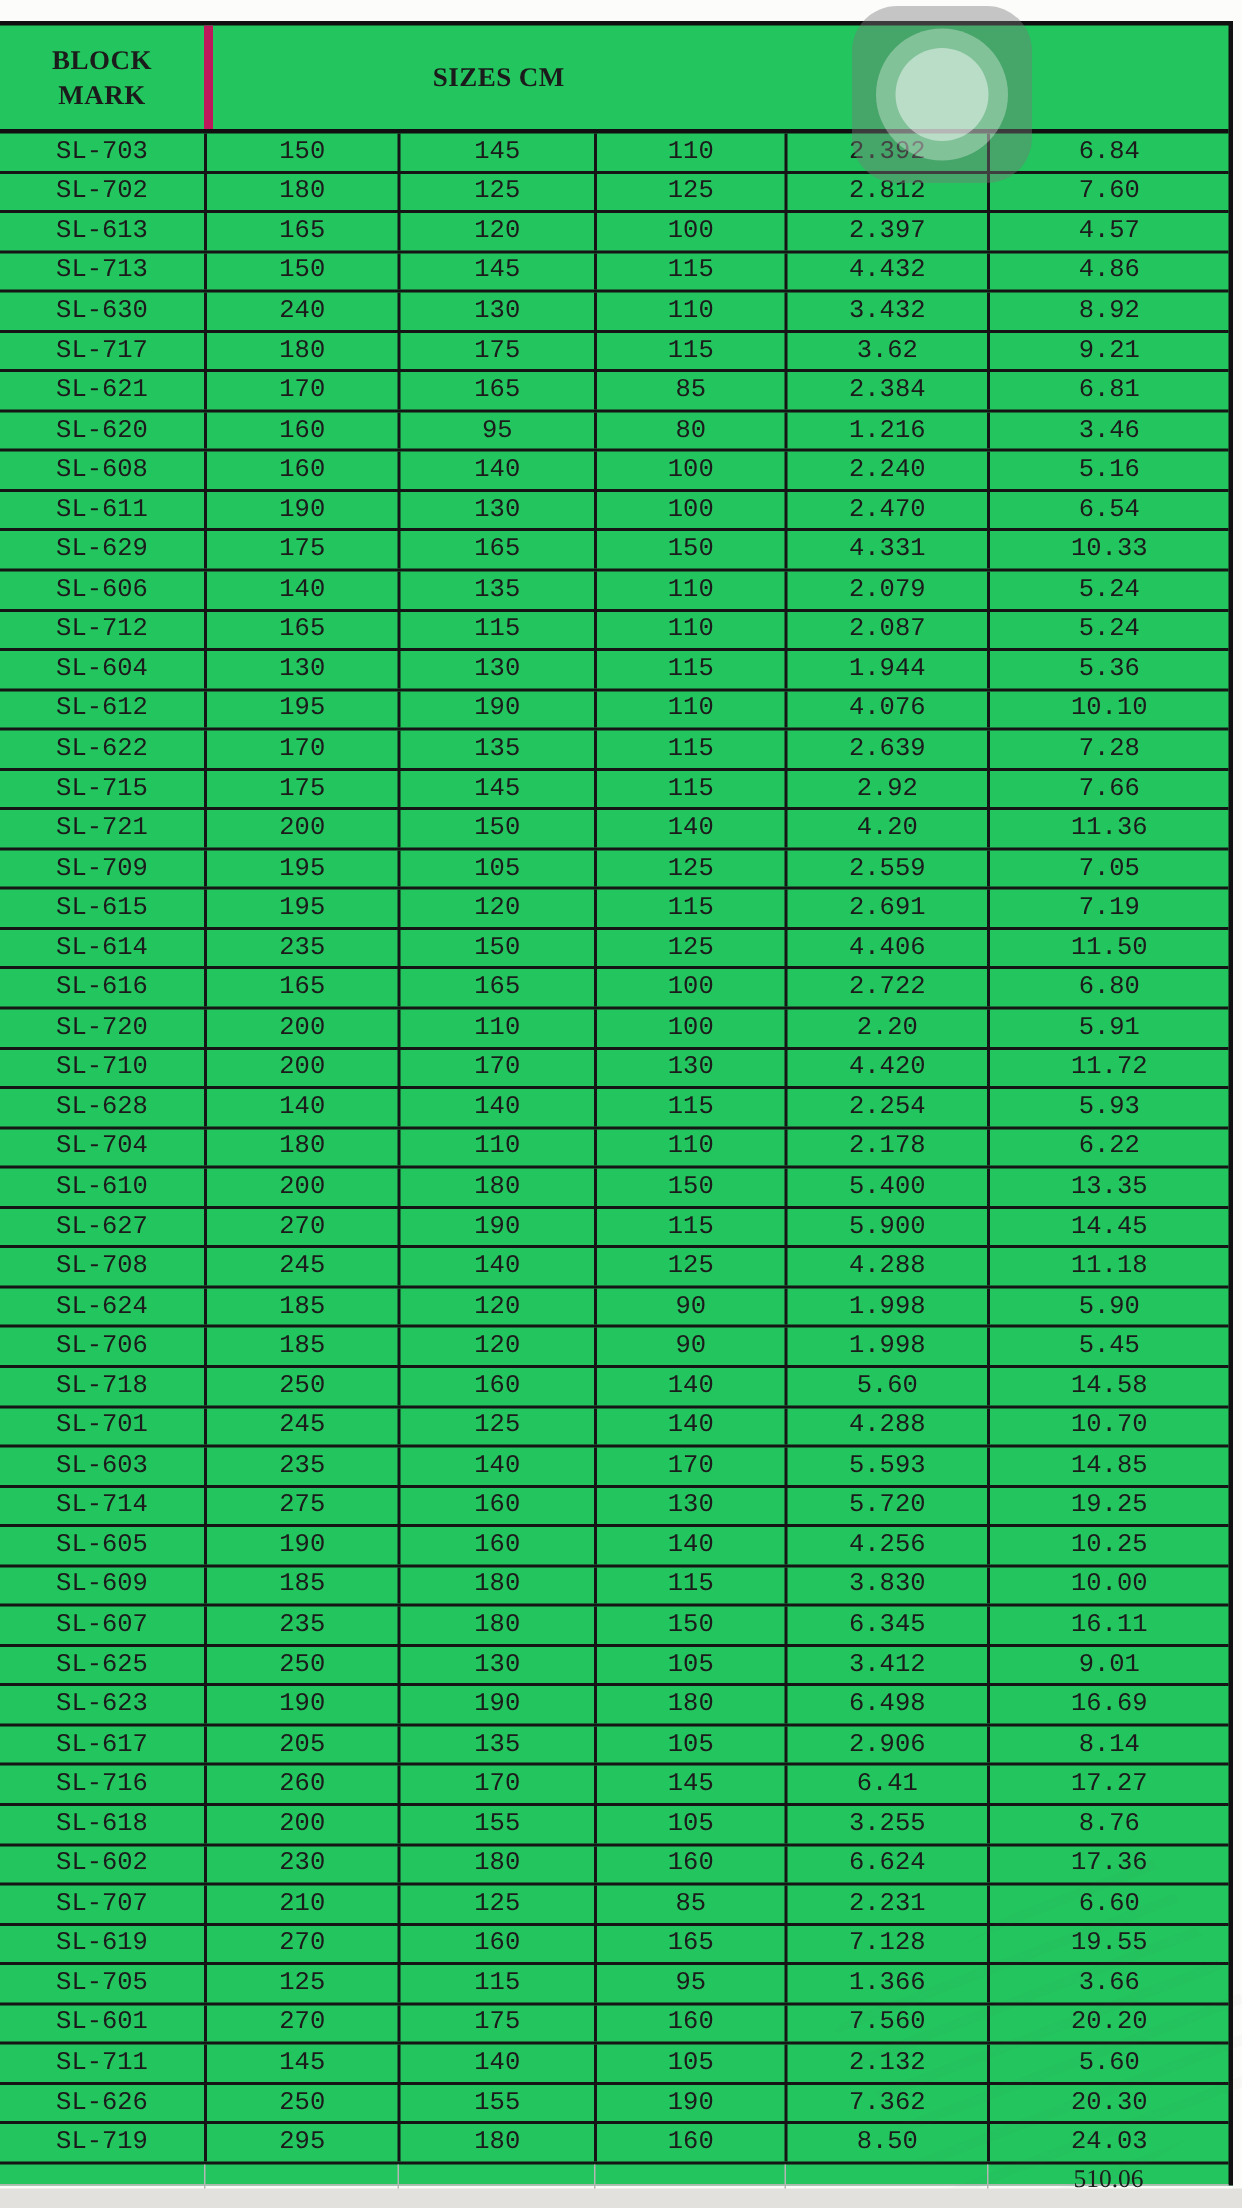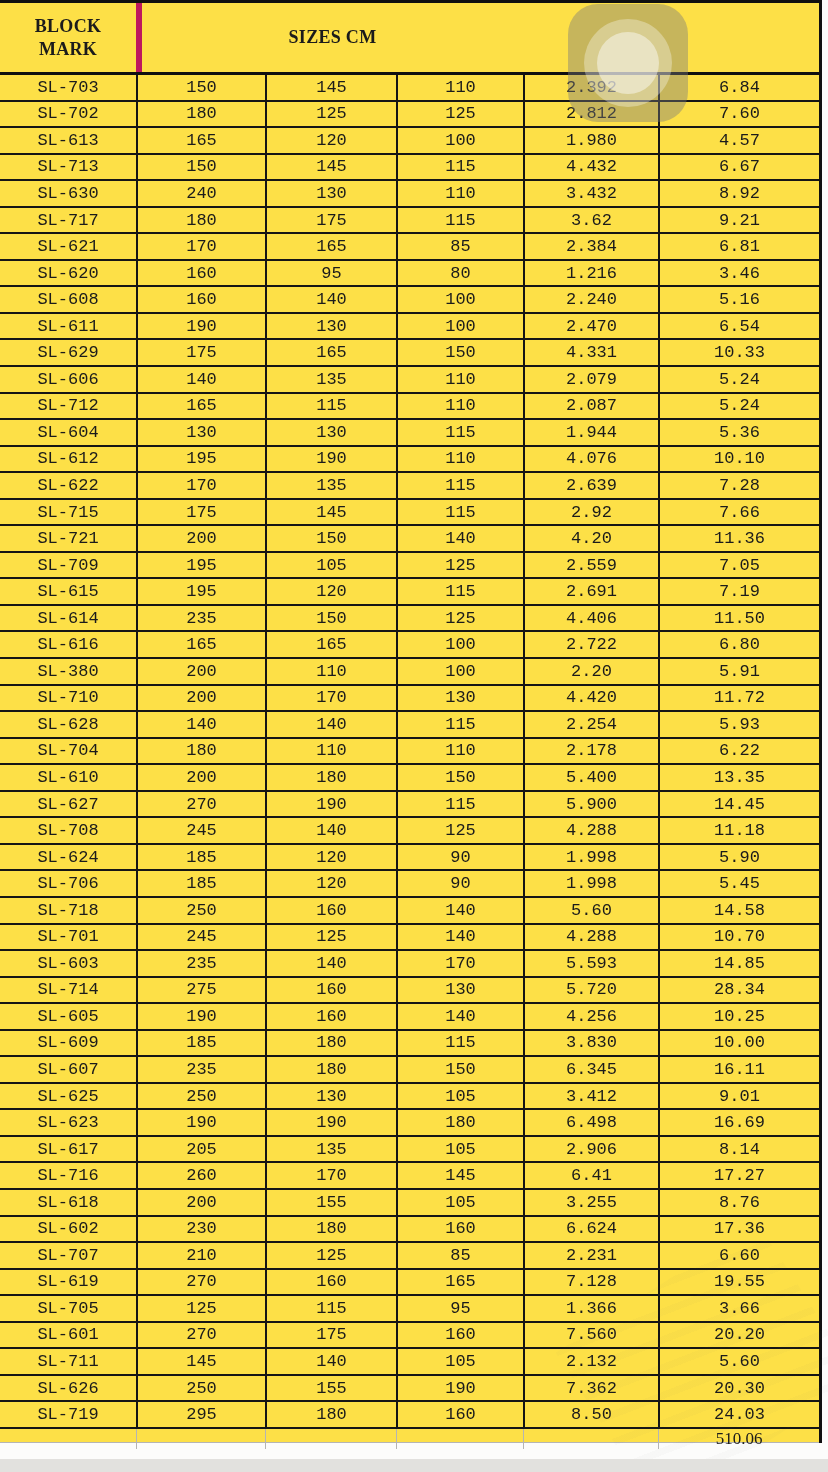--- a/index.html
+++ b/index.html
@@ -5,25 +5,25 @@
   html, body { margin: 0; padding: 0; }
   body {
     width: 828px; height: 1472px;
     background: #fcfcfb;
     font-family: "Liberation Serif", serif;
     color: #1b1b1b;
     position: relative;
     overflow: hidden;
   }
   .table-wrap {
-    position: absolute; top: 0; left: 0;
+    position: absolute; top: 14px; left: 0;
     width: 819px;
     border-top: 3px solid #101010;
     border-right: 3px solid #101010;
-    background: #fde047;
+    background: #22c55e;
   }
   
   .thead {
     display: grid;
     grid-template-columns: 136px 387px 135px 161px;
     height: 72px;
     border-bottom: 3px solid #101010;
     box-sizing: border-box;
   }
   .th {
@@ -128,30 +128,30 @@
         <div class="cell">125</div>
         <div class="cell">125</div>
         <div class="cell">2.812</div>
         <div class="cell">7.60</div>
       </div>
       <div class="row">
         <div class="cell">SL-613</div>
         <div class="cell">165</div>
         <div class="cell">120</div>
         <div class="cell">100</div>
-        <div class="cell">1.980</div>
+        <div class="cell">2.397</div>
         <div class="cell">4.57</div>
       </div>
       <div class="row">
         <div class="cell">SL-713</div>
         <div class="cell">150</div>
         <div class="cell">145</div>
         <div class="cell">115</div>
         <div class="cell">4.432</div>
-        <div class="cell">6.67</div>
+        <div class="cell">4.86</div>
       </div>
       <div class="row">
         <div class="cell">SL-630</div>
         <div class="cell">240</div>
         <div class="cell">130</div>
         <div class="cell">110</div>
         <div class="cell">3.432</div>
         <div class="cell">8.92</div>
       </div>
       <div class="row">
@@ -284,21 +284,21 @@
       </div>
       <div class="row">
         <div class="cell">SL-616</div>
         <div class="cell">165</div>
         <div class="cell">165</div>
         <div class="cell">100</div>
         <div class="cell">2.722</div>
         <div class="cell">6.80</div>
       </div>
       <div class="row">
-        <div class="cell">SL-380</div>
+        <div class="cell">SL-720</div>
         <div class="cell">200</div>
         <div class="cell">110</div>
         <div class="cell">100</div>
         <div class="cell">2.20</div>
         <div class="cell">5.91</div>
       </div>
       <div class="row">
         <div class="cell">SL-710</div>
         <div class="cell">200</div>
         <div class="cell">170</div>
@@ -385,21 +385,21 @@
         <div class="cell">170</div>
         <div class="cell">5.593</div>
         <div class="cell">14.85</div>
       </div>
       <div class="row">
         <div class="cell">SL-714</div>
         <div class="cell">275</div>
         <div class="cell">160</div>
         <div class="cell">130</div>
         <div class="cell">5.720</div>
-        <div class="cell">28.34</div>
+        <div class="cell">19.25</div>
       </div>
       <div class="row">
         <div class="cell">SL-605</div>
         <div class="cell">190</div>
         <div class="cell">160</div>
         <div class="cell">140</div>
         <div class="cell">4.256</div>
         <div class="cell">10.25</div>
       </div>
       <div class="row">

